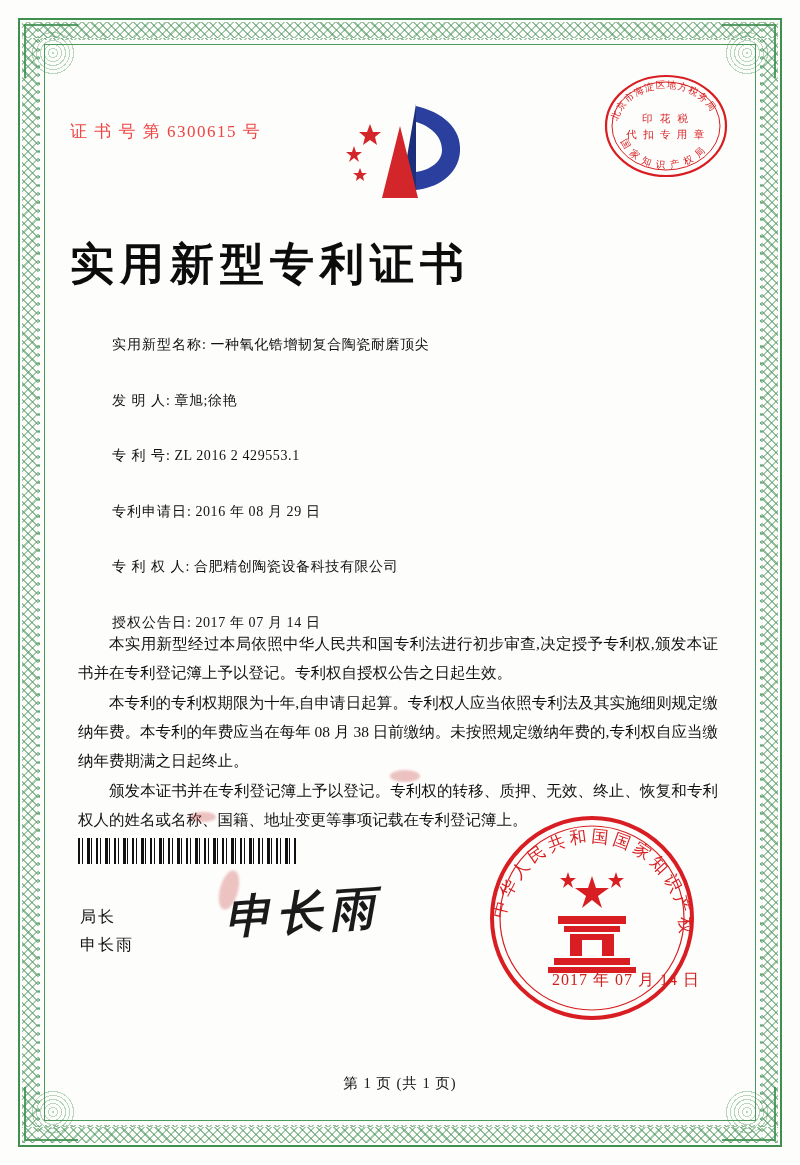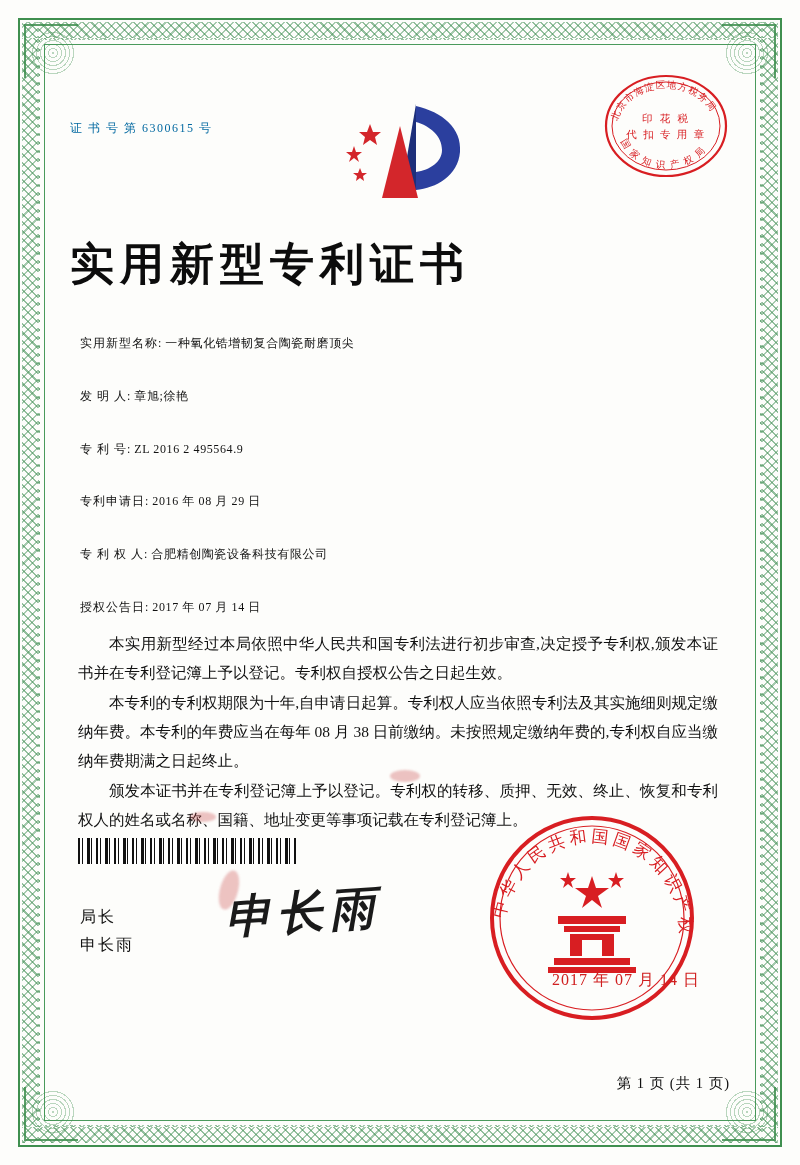--- a/index.html
+++ b/index.html
@@ -93,23 +93,23 @@
     left: 70px;
     top: 70px;
     right: 70px;
     bottom: 70px;
   }
 
   .cert-no {
     position: absolute;
     left: 0;
     top: 50px;
-    font-size: 12px;
+    font-size: 17px;
     letter-spacing: 1.5px;
-    color: #0369a1;
+    color: #ef4444;
   }
 
   
   .logo {
     position: absolute;
     left: 260px;
     top: 28px;
     width: 140px;
     height: 115px;
   }
@@ -136,24 +136,25 @@
     font-family: "DejaVu Serif", "Liberation Serif", serif;
   }
 
   .fields {
     position: absolute;
     left: 10px;
     right: 0;
     top: 265px;
   }
   .field {
-    font-size: 12px;
+    font-size: 14px;
     color: #111;
     margin-bottom: 36px;
     line-height: 1.4;
+    margin-left: 32px;
   }
   .field .label {
     letter-spacing: 1px;
   }
   .field .value {
     letter-spacing: .6px;
   }
 
   .paragraphs {
     position: absolute;
@@ -230,21 +231,21 @@
     color: #d02020;
     letter-spacing: 1px;
     font-family: "Liberation Serif", serif;
   }
 
   .footer {
     position: absolute;
     left: 0;
     right: 0;
     bottom: 2px;
-    text-align: right;
+    text-align: center;
     font-size: 14.5px;
     color: #111;
     letter-spacing: 1px;
   }
 
   
   .smudge {
     position: absolute;
     background: rgba(200,60,60,.30);
     border-radius: 50%;
@@ -313,21 +314,21 @@
       <div class="field">
         <span class="label">实用新型名称:</span>
         <span class="value">一种氧化锆增韧复合陶瓷耐磨顶尖</span>
       </div>
       <div class="field">
         <span class="label">发  明  人:</span>
         <span class="value">章旭;徐艳</span>
       </div>
       <div class="field">
         <span class="label">专  利  号:</span>
-        <span class="value">ZL 2016 2 495564.9</span>
+        <span class="value">ZL 2016 2 429553.1</span>
       </div>
       <div class="field">
         <span class="label">专利申请日:</span>
         <span class="value">2016 年 08 月 29 日</span>
       </div>
       <div class="field">
         <span class="label">专 利 权 人:</span>
         <span class="value">合肥精创陶瓷设备科技有限公司</span>
       </div>
       <div class="field">

